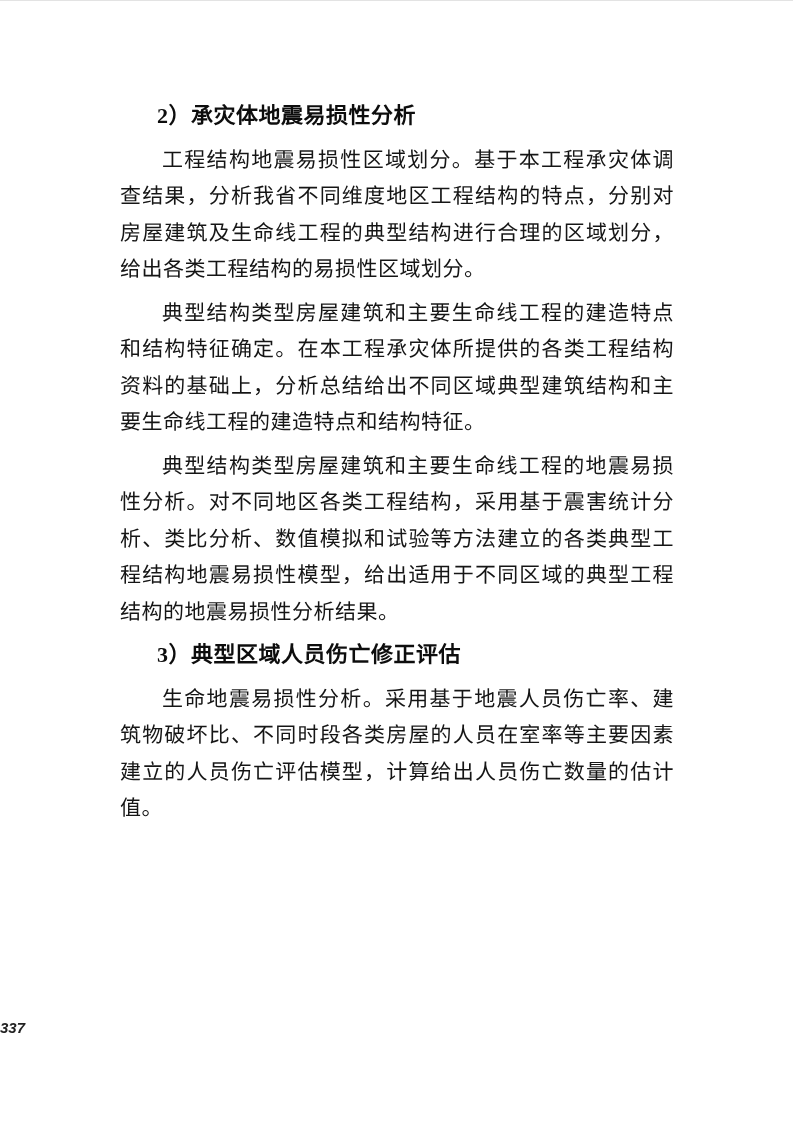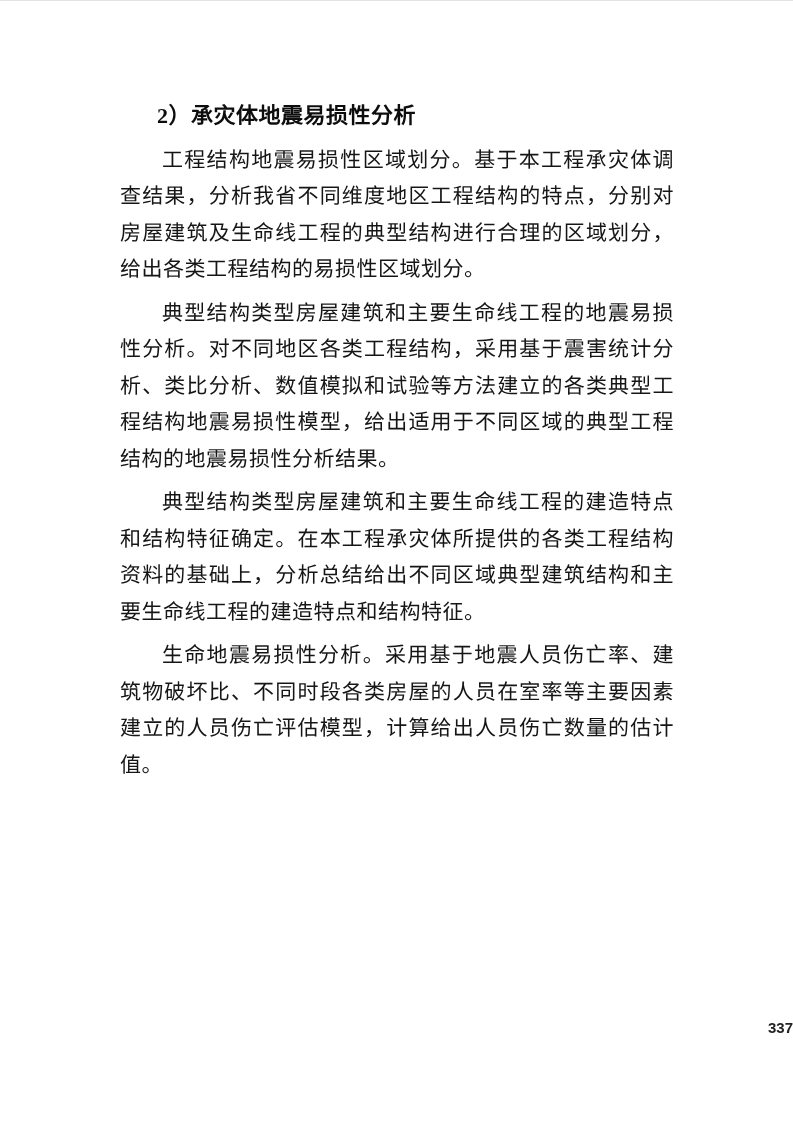--- a/index.html
+++ b/index.html
@@ -41,32 +41,34 @@
     text-justify: inter-ideograph;
     text-indent: 2em;
     letter-spacing: 0.5px;
     color: #151515;
   }
   .page-number {
     position: absolute;
     top: 1018px;
     left: 0;
     width: 100%;
-    text-align: right;
+    text-align: left;
     font-family: "Liberation Sans", "DejaVu Sans", sans-serif;
     font-size: 15px;
     font-weight: 600;
     color: #222222;
+    font-style: italic;
   }
 </style>
 </head>
 <body>
 
 <div class="page">
   <div class="content">
     <h2>2）承灾体地震易损性分析</h2>
     <p>工程结构地震易损性区域划分。基于本工程承灾体调查结果，分析我省不同维度地区工程结构的特点，分别对房屋建筑及生命线工程的典型结构进行合理的区域划分，给出各类工程结构的易损性区域划分。</p>
+    <p>典型结构类型房屋建筑和主要生命线工程的建造特点和结构特征确定。在本工程承灾体所提供的各类工程结构资料的基础上，分析总结给出不同区域典型建筑结构和主要生命线工程的建造特点和结构特征。</p>
     <p>典型结构类型房屋建筑和主要生命线工程的地震易损性分析。对不同地区各类工程结构，采用基于震害统计分析、类比分析、数值模拟和试验等方法建立的各类典型工程结构地震易损性模型，给出适用于不同区域的典型工程结构的地震易损性分析结果。</p>
-    <p>典型结构类型房屋建筑和主要生命线工程的建造特点和结构特征确定。在本工程承灾体所提供的各类工程结构资料的基础上，分析总结给出不同区域典型建筑结构和主要生命线工程的建造特点和结构特征。</p>
+    <h2>3）典型区域人员伤亡修正评估</h2>
     <p>生命地震易损性分析。采用基于地震人员伤亡率、建筑物破坏比、不同时段各类房屋的人员在室率等主要因素建立的人员伤亡评估模型，计算给出人员伤亡数量的估计值。</p>
   </div>
   <div class="page-number">337</div>
 </div>
 
 </body></html>

